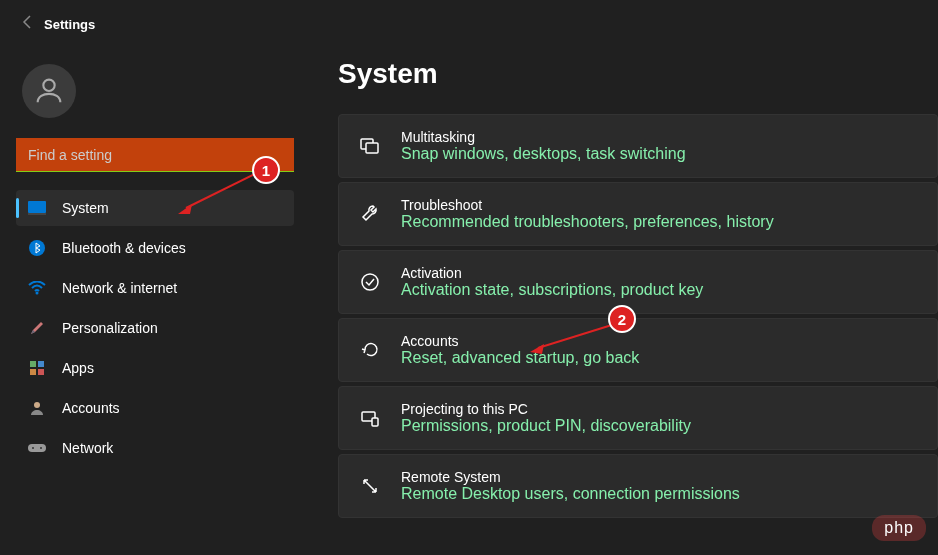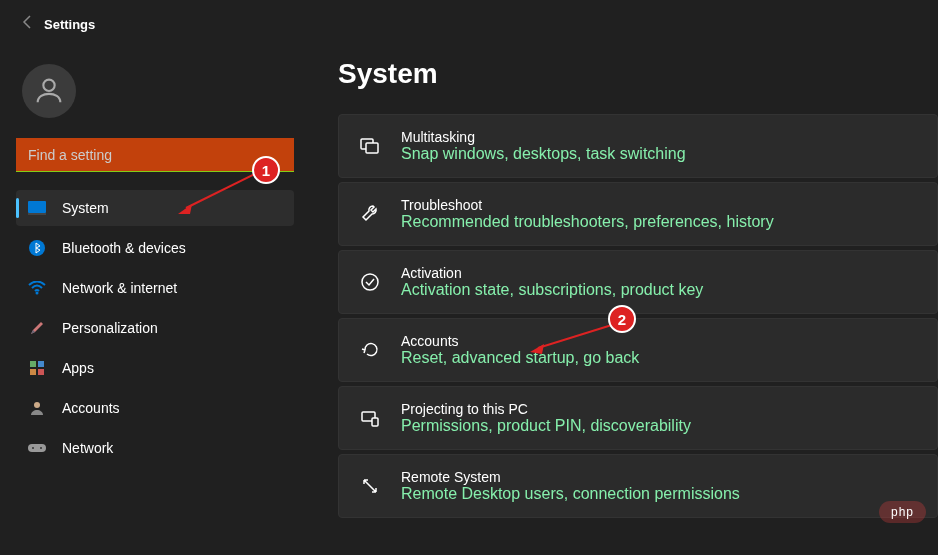--- a/index.html
+++ b/index.html
@@ -22,21 +22,21 @@
   .page-title { font-size: 28px; font-weight: 600; margin-bottom: 24px; }
   .cards { display: flex; flex-direction: column; gap: 4px; }
   .card { background: #2b2b2b; border: 1px solid #333; border-radius: 4px; display: flex; align-items: center; gap: 20px; padding: 14px 20px; cursor: pointer; }
   .card-icon { width: 22px; height: 22px; display: flex; align-items: center; justify-content: center; color: #fff; }
   .card-text { display: flex; flex-direction: column; }
   .card-title { font-size: 14px; }
   .card-sub { font-size: 16px; color: #86efac; }
   
   .badge { position: absolute; width: 28px; height: 28px; background: #d22; border: 2px solid #fff; border-radius: 50%; display: flex; align-items: center; justify-content: center; font-weight: 700; font-size: 15px; color: #fff; z-index: 10; }
   .arrow { position: absolute; z-index: 9; }
-  .watermark { position: absolute; right: 12px; bottom: 32px; background: rgba(200,60,60,0.35); color: #fff; font-size: 12px; padding: 4px 12px; border-radius: 12px; letter-spacing: 1px; }
+  .watermark { position: absolute; right: 12px; bottom: 14px; background: rgba(200,60,60,0.35); color: #fff; font-size: 16px; padding: 4px 12px; border-radius: 12px; letter-spacing: 1px; }
 </style>
 </head>
 <body>
 
 <div class="header">
   <span class="back-btn">
     <svg width="16" height="16" viewBox="0 0 16 16">
         <path d="M10 2 L4 8 L10 14" stroke="#888" stroke-width="1.5" fill="none"></path>
       </svg>
   </span>

